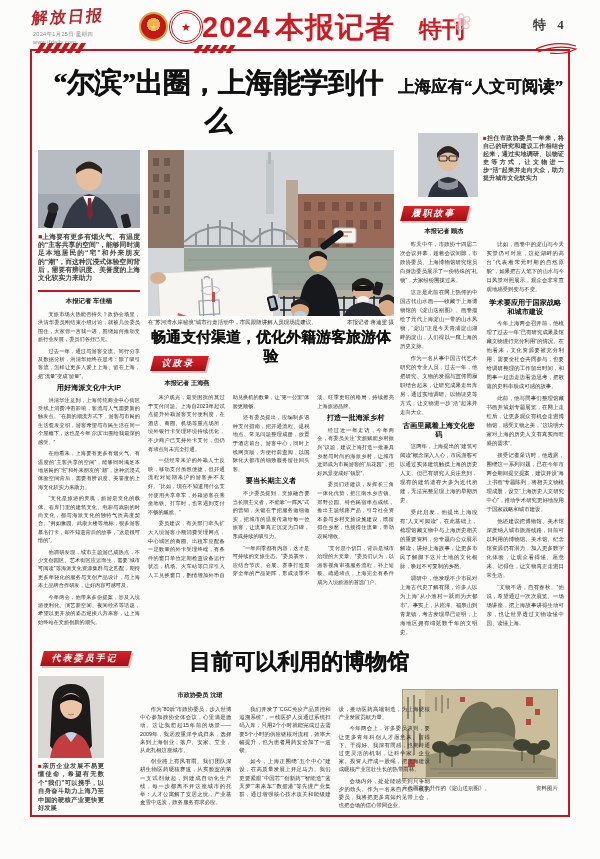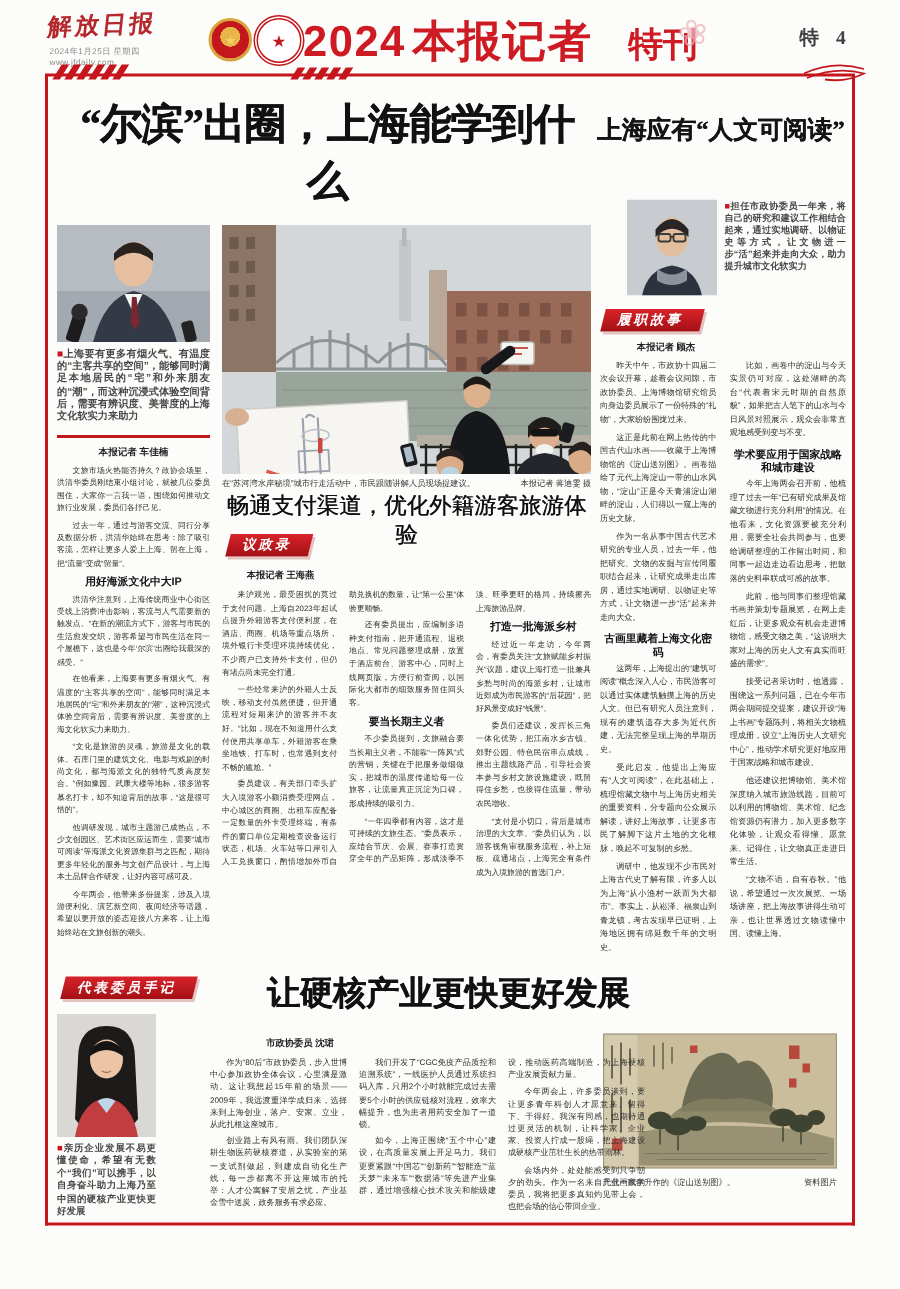--- a/index.html
+++ b/index.html
@@ -31,21 +31,21 @@
   .fl{left:30px;top:50px;width:2px;height:767px;background:#c5161d;}
   .fr{left:568px;top:50px;width:2px;height:767px;background:#c5161d;}
   .fb{left:30px;top:815px;width:540px;height:2px;background:#c5161d;}
   
   .h-lead{left:42px;top:64px;width:352px;text-align:center;font-family:"Liberation Serif",serif;
           font-weight:900;font-size:28px;color:#111;letter-spacing:-.5px;text-shadow:.4px 0 currentColor;}
   .h-lead-sub{left:48px;top:112px;width:340px;text-align:center;font-size:9.6px;font-weight:bold;color:#3c3c3c;}
   .h-right{left:398px;top:74px;width:168px;font-family:"Liberation Serif",serif;font-weight:900;
            font-size:16.5px;line-height:25px;color:#141414;text-shadow:.3px 0 currentColor;}
   .h-mid{left:148px;top:328px;width:246px;text-align:center;font-family:"Liberation Serif",serif;
-         font-weight:400;font-size:15px;color:#111;text-shadow:.3px 0 currentColor;}
+         font-weight:700;font-size:15px;color:#111;text-shadow:.3px 0 currentColor;}
   .h-bottom{left:166px;top:647px;width:266px;text-align:center;font-family:"Liberation Serif",serif;
             font-weight:900;font-size:22px;color:#111;text-shadow:.4px 0 currentColor;}
   
   .badge{height:15px;line-height:15px;padding:0 12px 0 10px;background:linear-gradient(#d8232a,#a31015);
          color:#fff;font-weight:bold;font-size:9px;letter-spacing:2px;transform:skewX(-14deg);
          box-shadow:2px 2px 0 rgba(150,20,20,.25);white-space:nowrap;}
   
   .intro{font-weight:bold;color:#474747;text-align:justify;}
   .intro .sq{color:#c5161d;}
   .byline{text-align:center;font-weight:bold;color:#222;}
@@ -336,21 +336,21 @@
         </g>
       <path d="M28 80 H150 M36 84 H142" stroke="#7d7660" stroke-width=".8"></path>
     </svg>
   </div>
   <div class="abs caption" style="left:402px;top:785px;width:156px">
     <span>元代画家李升作的《淀山送别图》。</span>
     <span class="cr">资料图片</span>
   </div>
 
   <div class="abs badge" style="left:42px;top:651px">代表委员手记</div>
-  <div class="abs h-bottom">让硬核产业更快更好发展</div>
+  <div class="abs h-bottom">目前可以利用的博物馆</div>
   <div class="abs byline" style="left:150px;top:691px;width:100px;font-size:6.2px">市政协委员 沈珺</div>
   <div class="abs b4 body-flow">
       <p>作为“80后”市政协委员，步入世博中心参加政协全体会议，心里满是激动。这让我想起15年前的场景——2009年，我远渡重洋学成归来，选择来到上海创业，落户、安家、立业，从此扎根这座城市。</p>
       <p>创业路上有风有雨。我们团队深耕生物医药硬核赛道，从实验室的第一支试剂做起，到建成自动化生产线，每一步都离不开这座城市的托举：人才公寓解了安居之忧，产业基金雪中送炭，政务服务有求必应。</p>
       <p>我们开发了“CGC免疫产品质控和追溯系统”，一线医护人员通过系统扫码入库，只用2个小时就能完成过去需要5个小时的供应链核对流程，效率大幅提升，也为患者用药安全加了一道锁。</p>
       <p>如今，上海正围绕“五个中心”建设，在高质量发展上开足马力。我们更要紧跟“中国芯”“创新药”“智能造”“蓝天梦”“未来车”“数据港”等先进产业集群，通过增强核心技术攻关和能级建设，推动医药高端制造，为上海硬核产业发展贡献力量。</p>
       <p>今年两会上，许多委员谈到，要让更多青年科创人才愿意来、留得下、干得好。我深有同感，也期待通过更灵活的机制，让科学家、企业家、投资人拧成一股绳，把上海建设成硬核产业茁壮生长的热带雨林。</p>
       <p>会场内外，处处能感受到只争朝夕的劲头。作为一名来自产业一线的委员，我将把更多真知灼见带上会，也把会场的信心带回企业。</p>
     </div>
 

